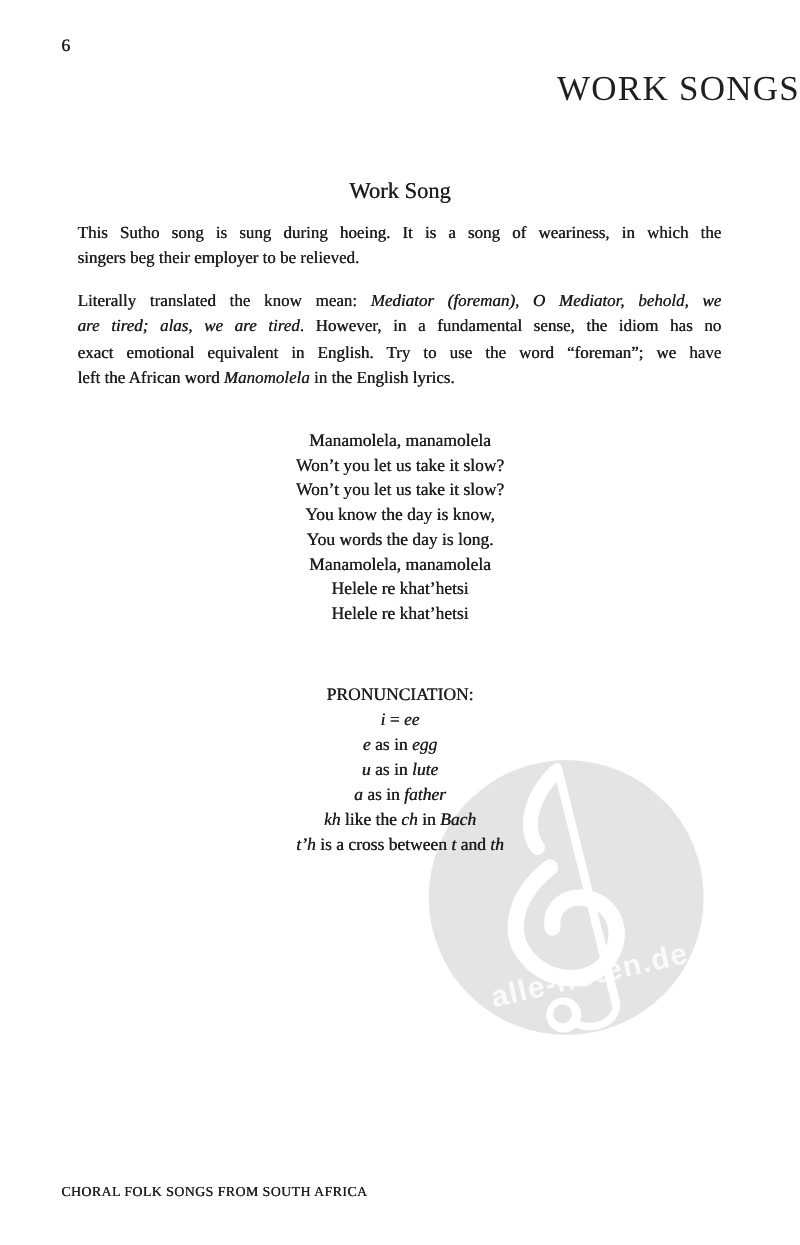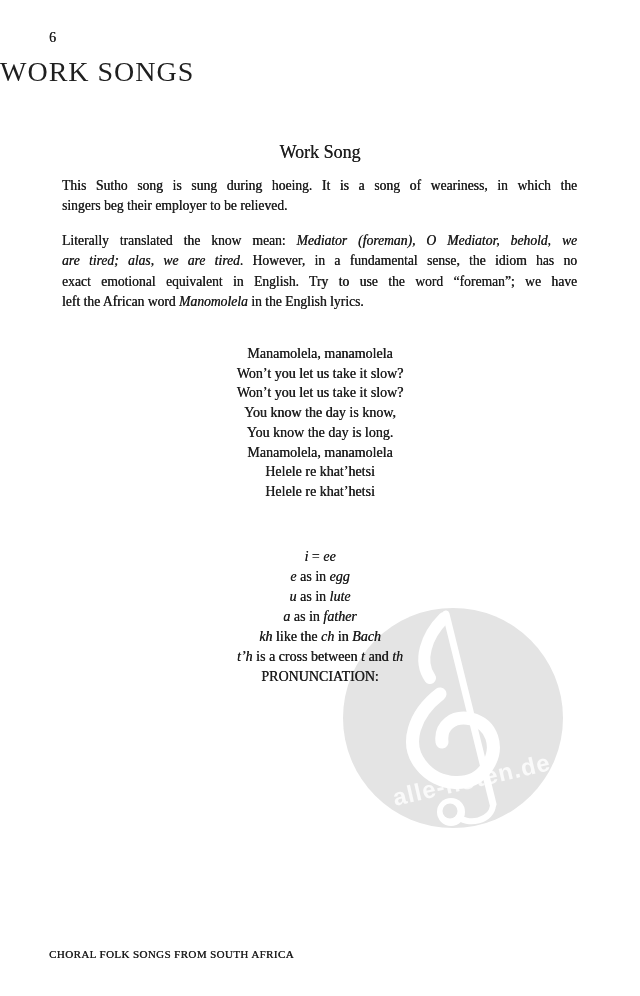--- a/index.html
+++ b/index.html
@@ -12,21 +12,21 @@
     overflow:hidden;
   }
   .page{position:absolute;inset:0;}
   .ink{text-shadow:0.3px 0 currentColor;}
   .pagenum{
     position:absolute;left:49px;top:30px;
     font-size:14px;
   }
   .title{
     position:absolute;left:0;right:0;top:56px;
-    text-align:left;font-size:28px;letter-spacing:1px;
+    text-align:right;font-size:28px;letter-spacing:1px;
     font-weight:normal;margin:0;
   }
   .songtitle{
     position:absolute;left:0;right:0;top:110px;
     text-align:center;font-size:23px;letter-spacing:0.5px;
     font-weight:normal;margin:0;
   }
   .songtype{
     position:absolute;left:0;right:0;top:142px;
     text-align:center;font-size:18px;
@@ -93,33 +93,33 @@
       <circle cx="107" cy="203" r="7.5" fill="#e4e4e4"></circle>
       <text x="52" y="198" transform="rotate(-13 52 198)" font-family="Liberation Sans, sans-serif" font-weight="bold" font-size="24" fill="#ffffff" fill-opacity="0.8" letter-spacing="1">alle-noten.de</text>
     </svg>
   </div>
 
   <div class="lyrics ink">
       <div class="line">Manamolela, manamolela</div>
       <div class="line">Won’t you let us take it slow?</div>
       <div class="line">Won’t you let us take it slow?</div>
       <div class="line">You know the day is know,</div>
-      <div class="line">You know the day is long.</div>
+      <div class="line">You words the day is long.</div>
       <div class="line">Manamolela, manamolela</div>
       <div class="line">Helele re khat’hetsi</div>
       <div class="line">Helele re khat’hetsi</div>
     </div>
 
   <div class="pron ink">
+    <div>PRONUNCIATION:</div>
     <div>
         <div class="rline"><span class="it">i</span><span> = </span><span class="it">ee</span></div>
         <div class="rline"><span class="it">e</span><span> as in </span><span class="it">egg</span></div>
         <div class="rline"><span class="it">u</span><span> as in </span><span class="it">lute</span></div>
         <div class="rline"><span class="it">a</span><span> as in </span><span class="it">father</span></div>
         <div class="rline"><span class="it">kh</span><span> like the </span><span class="it">ch</span><span> in </span><span class="it">Bach</span></div>
         <div class="rline last"><span class="it">t’h</span><span> is a cross between </span><span class="it">t</span><span> and </span><span class="it">th</span></div>
       </div>
-    <div>PRONUNCIATION:</div>
   </div>
 
   <div class="footer ink">CHORAL FOLK SONGS FROM SOUTH AFRICA</div>
 
 </div>
 
 </body></html>

